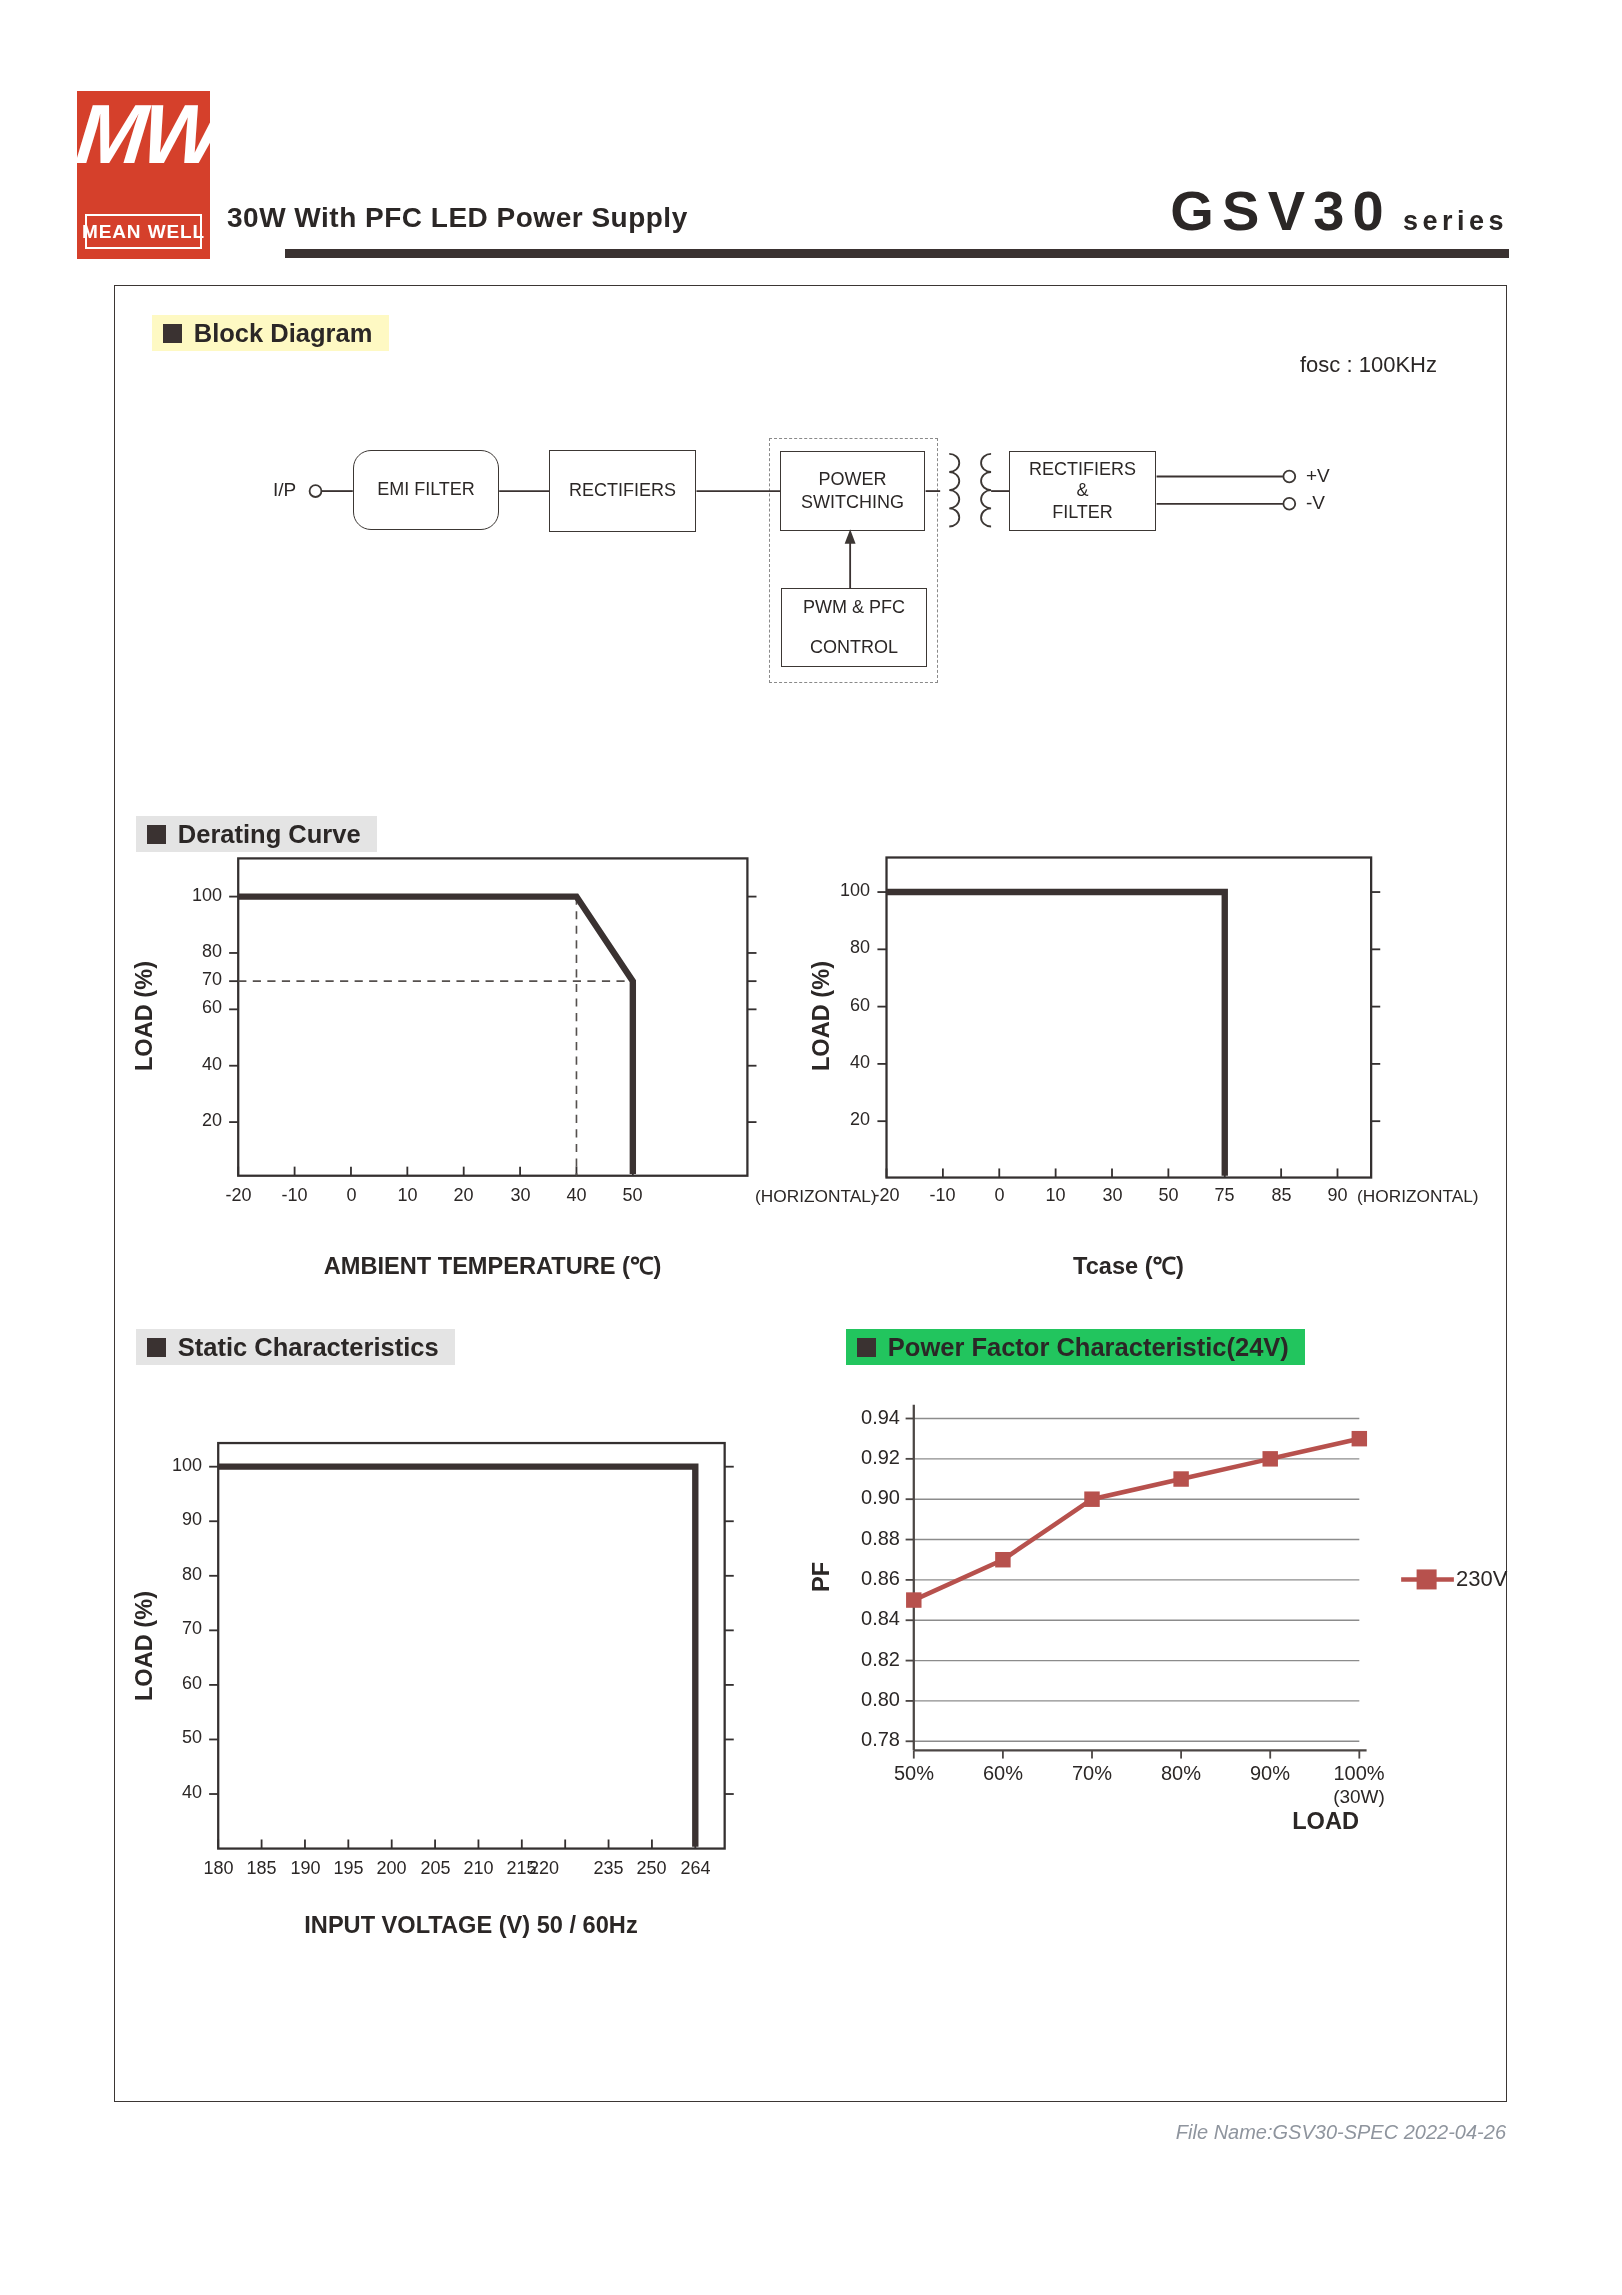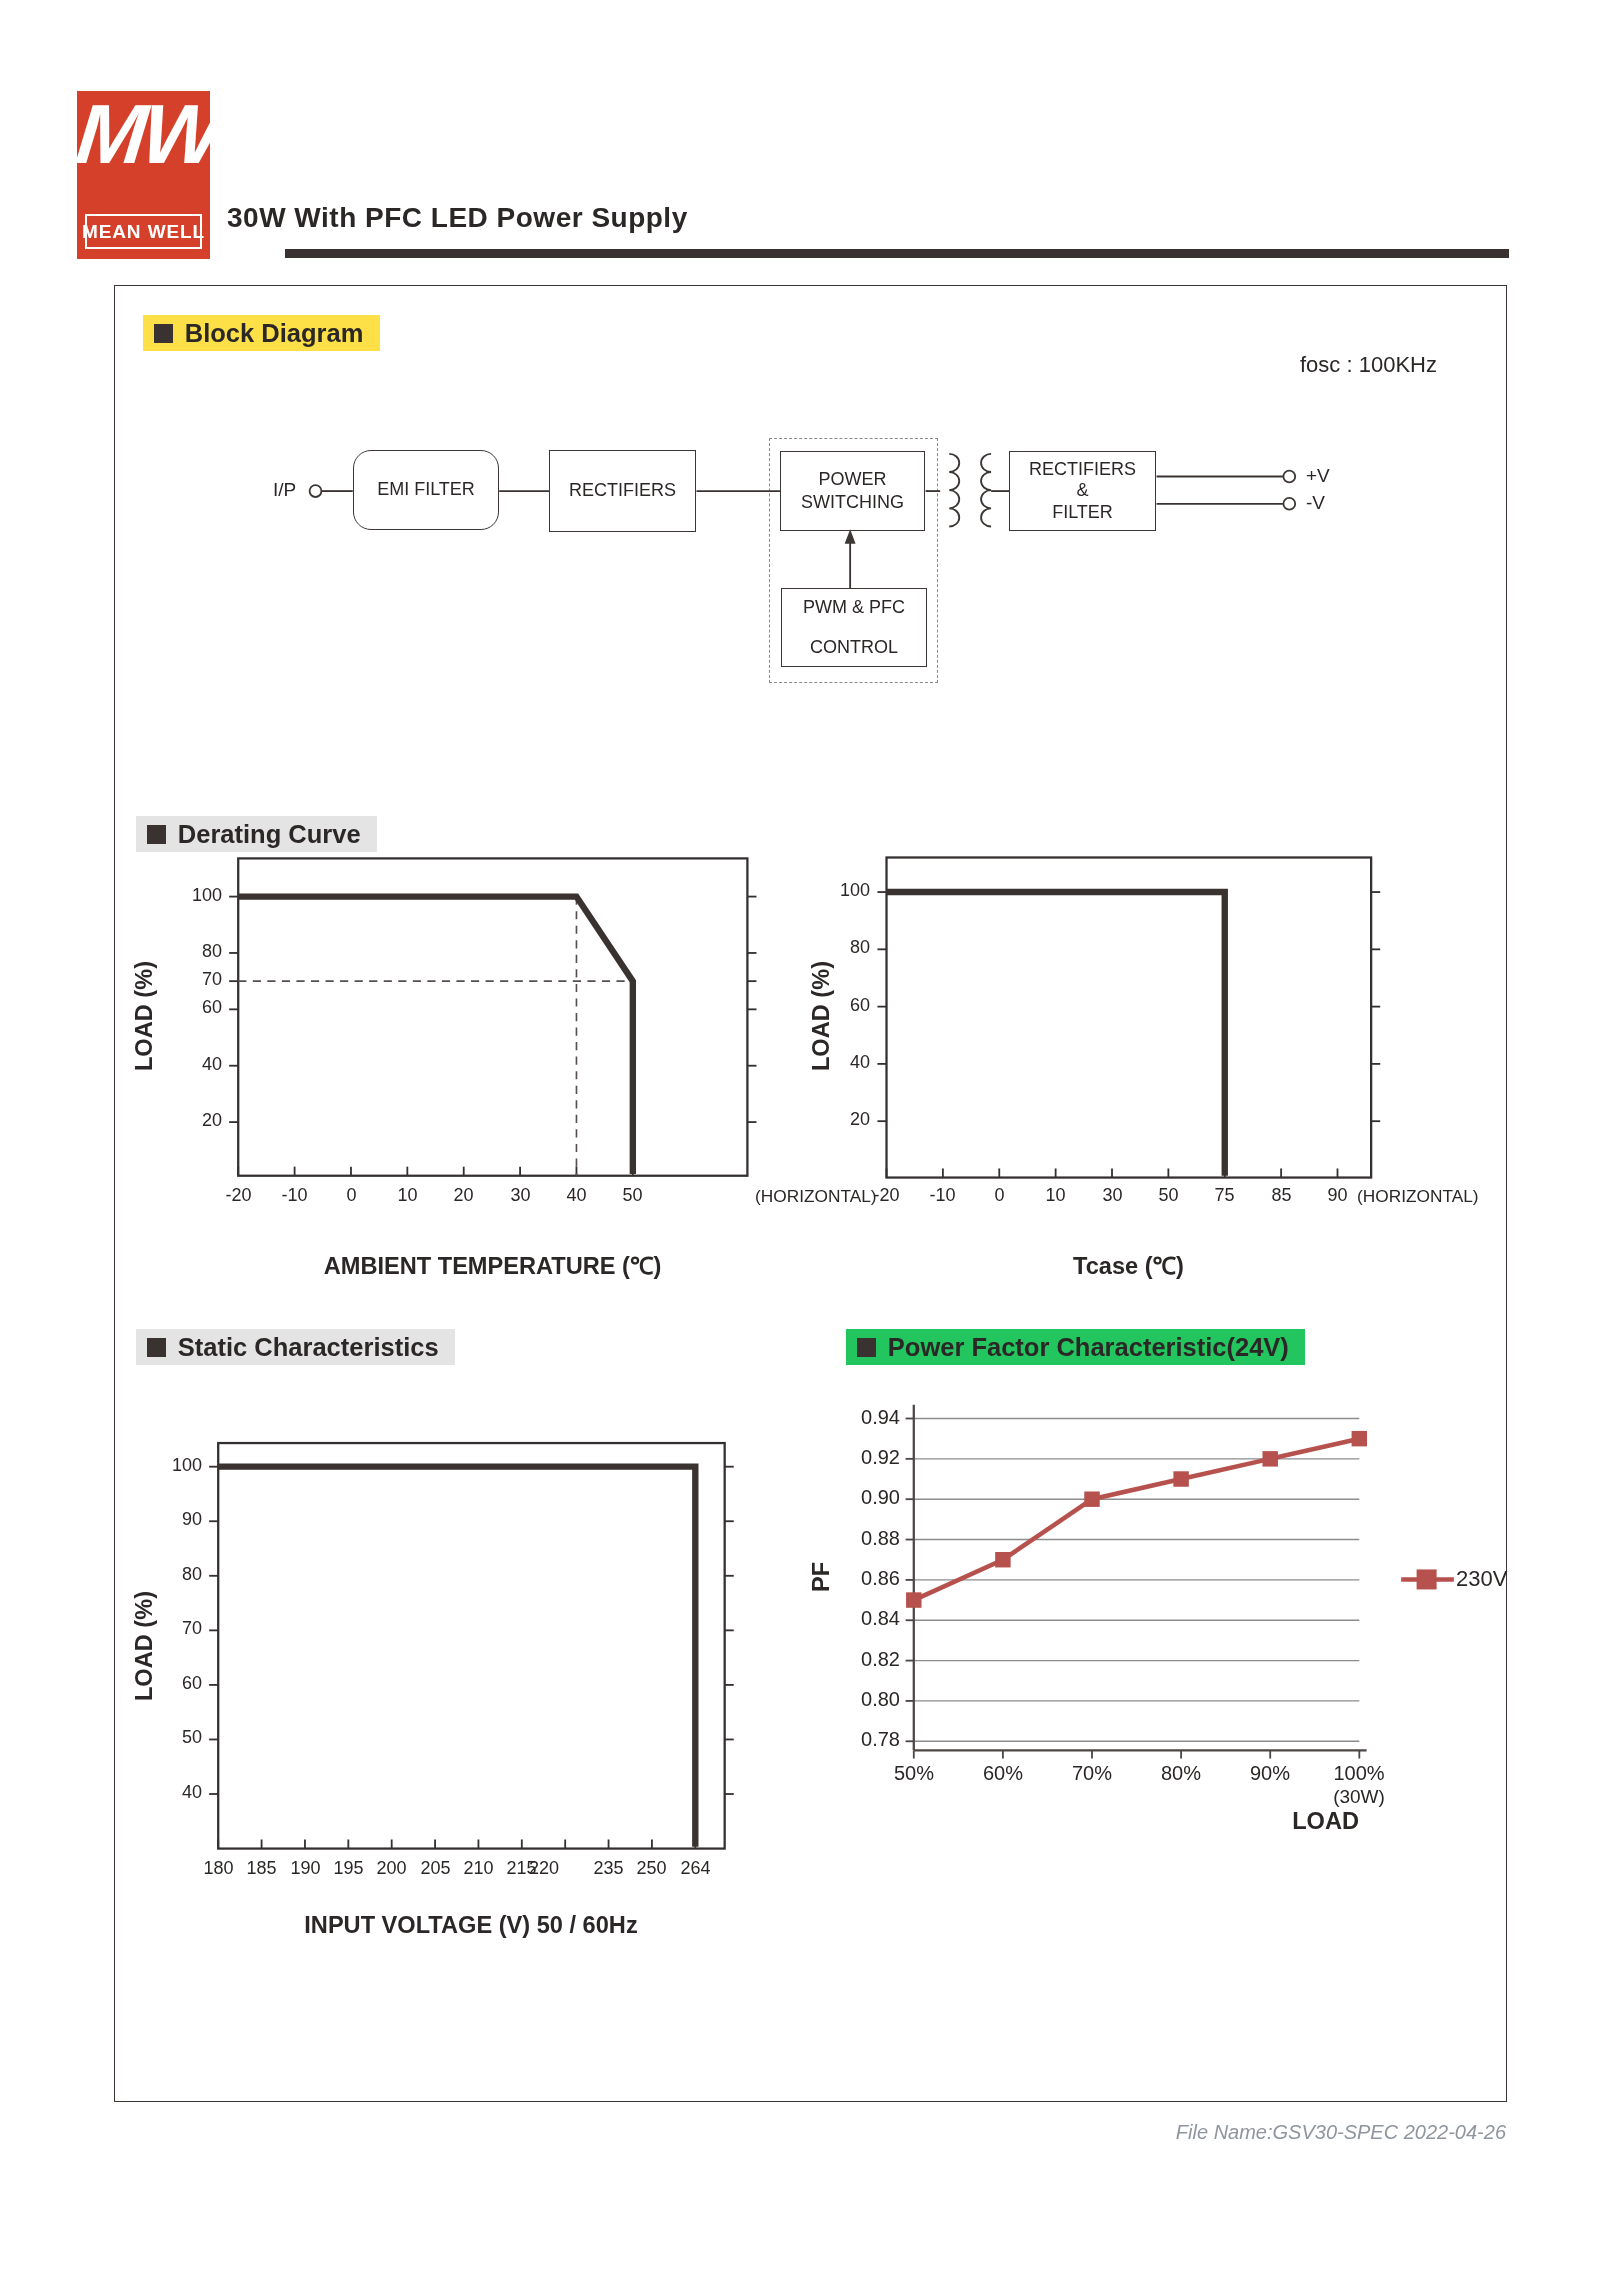--- a/index.html
+++ b/index.html
@@ -37,25 +37,28 @@
 </head>
 <body>
 
 <div class="page" style="color: rgb(43, 39, 38);">
 
   <div class="logo" id="logoBox" style="background: rgb(213, 64, 43);">
     <div class="logo-mw">MW</div>
     <div class="logo-brand">MEAN WELL</div>
   </div>
   <div class="doc-title">30W With PFC LED Power Supply</div>
+  <div class="series">
+    <span class="series-name">GSV30</span><span class="series-suffix">series</span>
+  </div>
   <div class="title-bar" id="titleBar" style="background: rgb(58, 50, 49);"></div>
 
   <div class="frame" style="left:114px;top:285px;width:1391px;height:1815px;"></div>
 
-  <div class="sec" style="left: 143px; top: 315px; background: #fde047;">
+  <div class="sec" style="left: 152px; top: 315px; background: #fef9c3;">
     <span class="sq" style="background: rgb(58, 50, 49);"></span>
     <span>Block Diagram</span>
   </div>
   <div class="sec" style="left: 136px; top: 816px; background: rgb(228, 228, 228);">
     <span class="sq" style="background: rgb(58, 50, 49);"></span>
     <span>Derating Curve</span>
   </div>
   <div class="sec" style="left: 136px; top: 1329px; background: rgb(228, 228, 228);">
     <span class="sq" style="background: rgb(58, 50, 49);"></span>
     <span>Static Characteristics</span>

